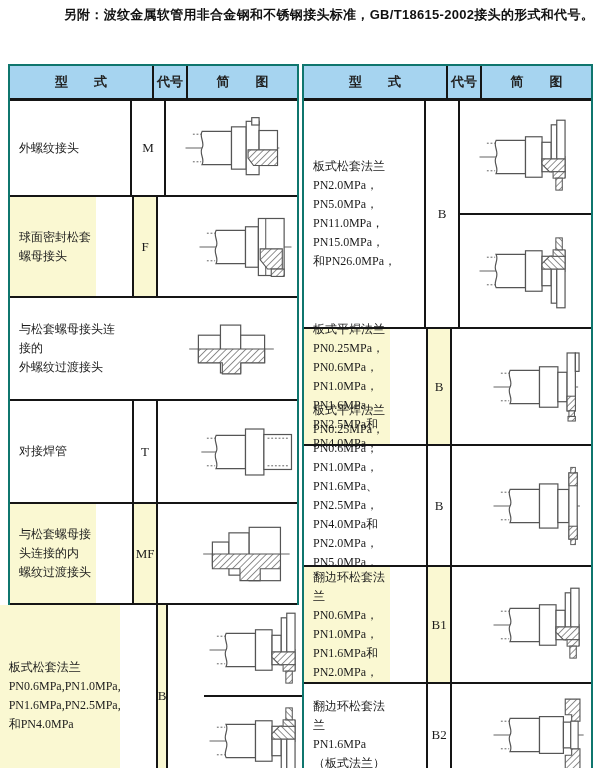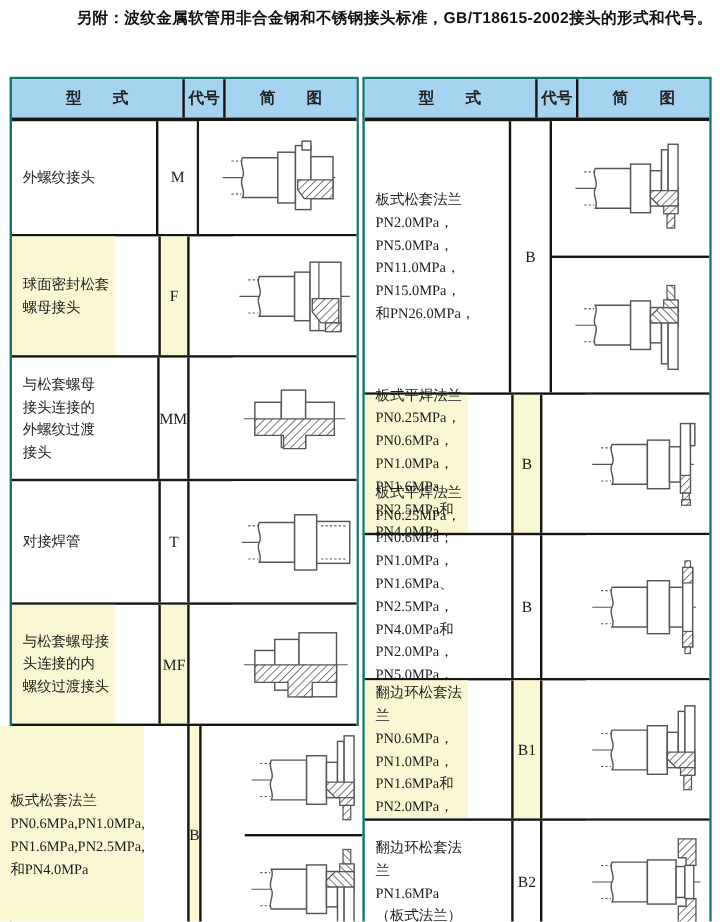--- a/index.html
+++ b/index.html
@@ -193,21 +193,20 @@
       <div class="c-diag">
         <svg class="diag" viewBox="0 0 112 84">
             <use href="#g-f"></use>
           </svg>
       </div>
     </div>
 
     <div class="row" style="height:101px">
       <div class="c-type">与松套螺母接头连接的
 外螺纹过渡接头</div>
-      <div class="c-code">MM</div>
       <div class="c-diag">
         <svg class="diag" viewBox="0 0 112 84">
             <use href="#g-mm"></use>
           </svg>
       </div>
     </div>
 
     <div class="row" style="height:101px">
       <div class="c-type">对接焊管</div>
       <div class="c-code">T</div>

